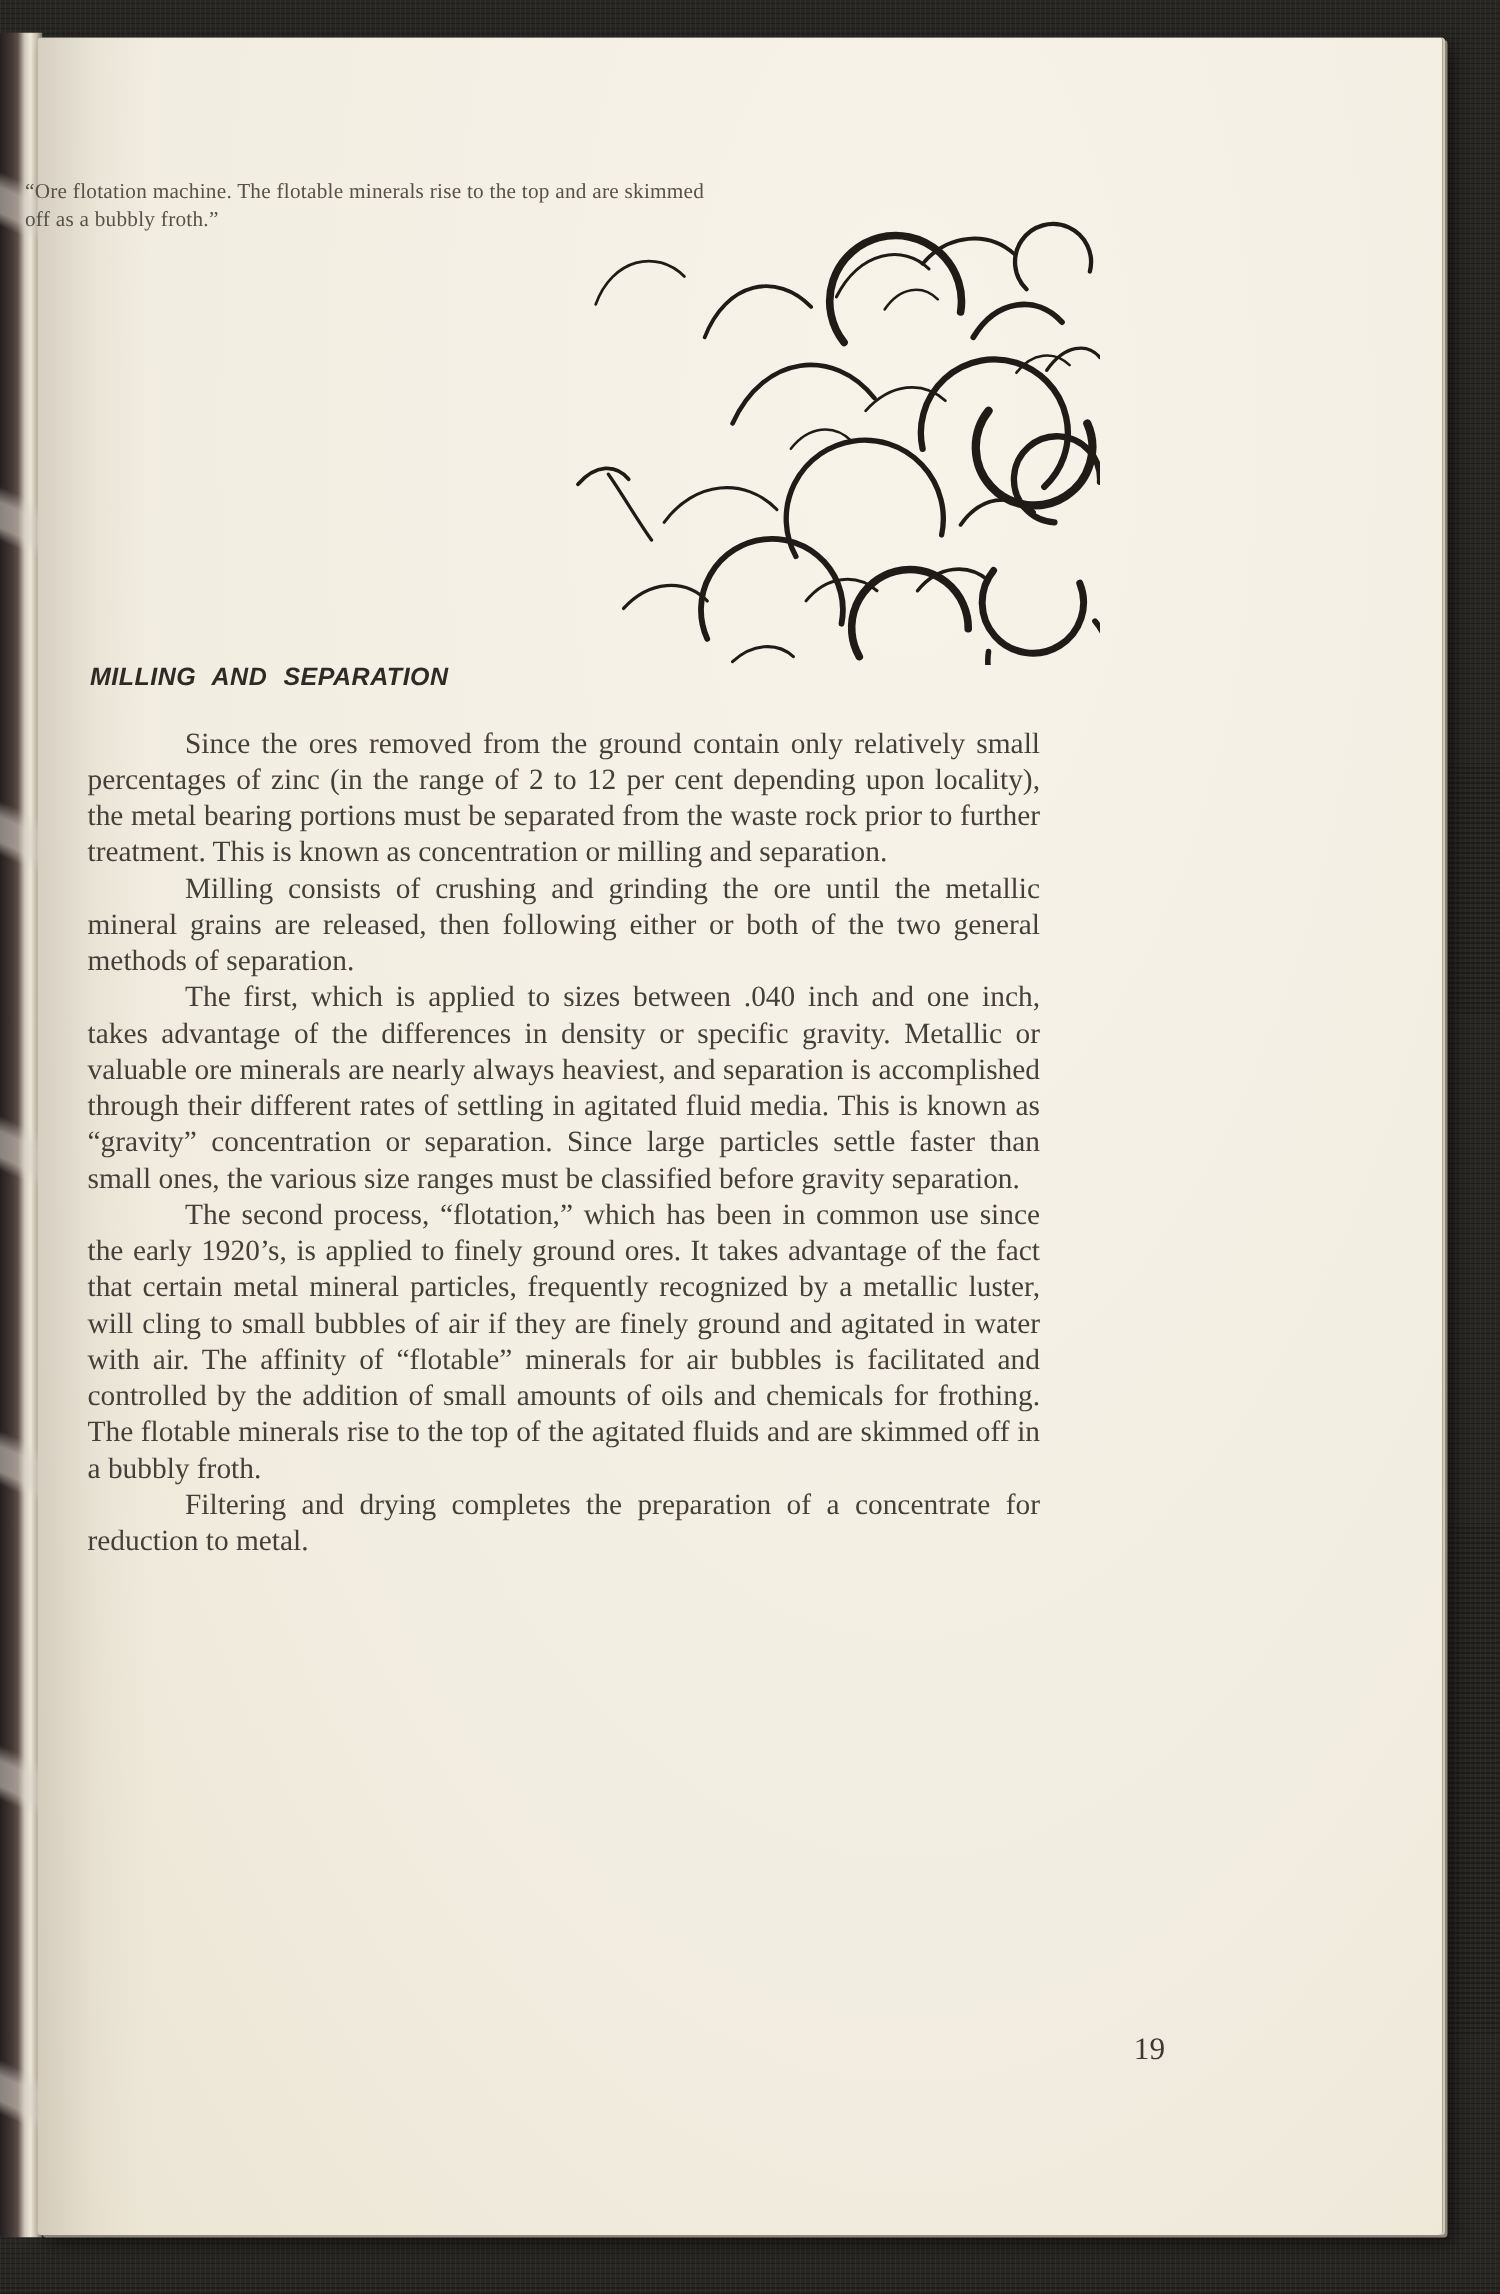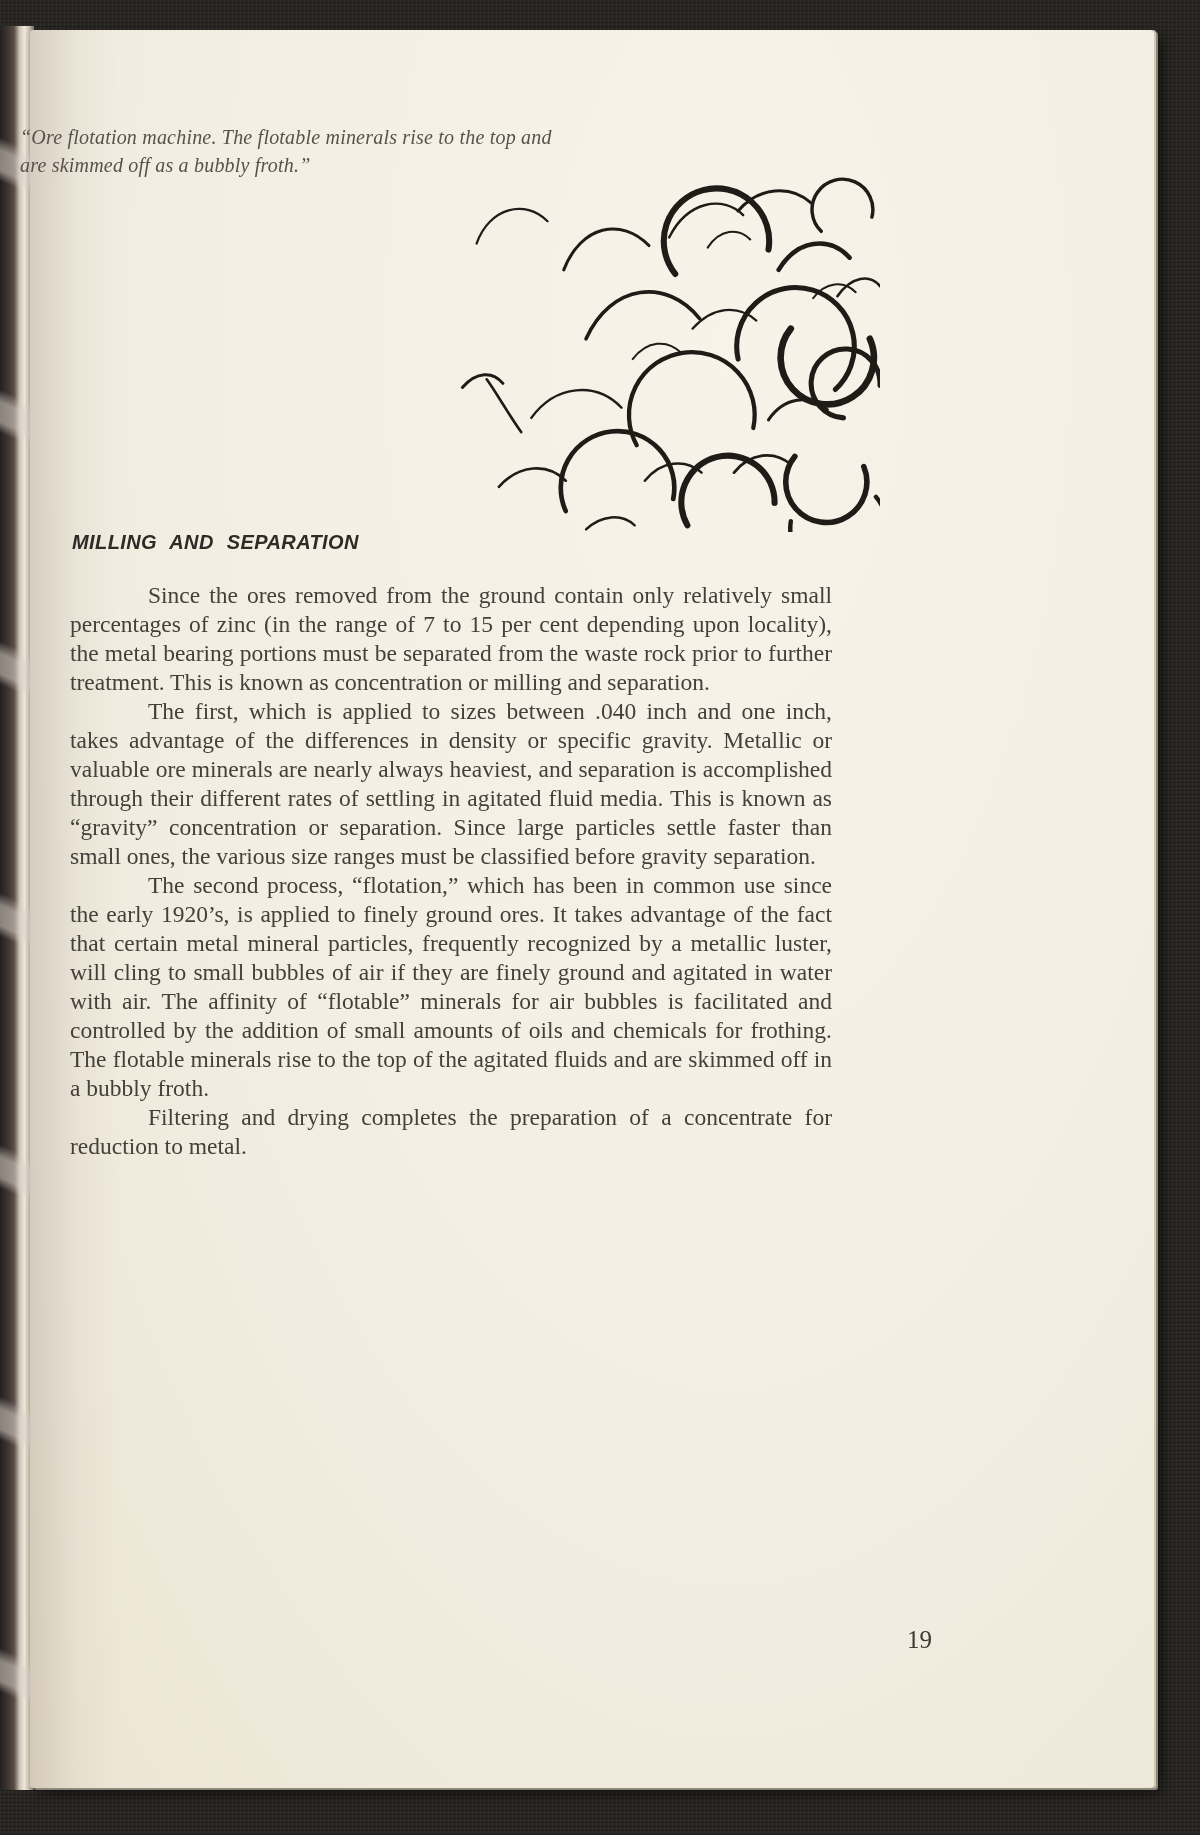--- a/index.html
+++ b/index.html
@@ -32,22 +32,22 @@
       linear-gradient(90deg, rgba(110,92,80,0.20) 0, rgba(110,92,80,0.05) 46px, rgba(110,92,80,0) 90px),
       radial-gradient(ellipse at 62% 18%, #f7f3e9 0%, #f2eee2 55%, #ece5d4 100%);
     border-radius:3px;
     box-shadow:
       2px 0 0 0 #cfc8b6,
       4px 2px 0 0 #8d877a,
       8px 6px 14px rgba(0,0,0,0.55);
   }
 
   .caption{
-    position:absolute;left:-10px;top:94px;width:556px;
-    font-style:italic;font-size:20px;line-height:1.38;color:#57514a;
+    position:absolute;left:-10px;top:111px;width:556px;
+    font-size:17px;line-height:1.38;color:#57514a;
     letter-spacing:0.2px;
   }
 
   .illustration{
     position:absolute;left:404px;top:146px;width:446px;height:356px;
   }
 
   .heading{
     position:absolute;left:42px;top:398px;
     font-family:"Liberation Sans", sans-serif;font-weight:bold;
@@ -110,21 +110,22 @@
     <path d="M 250 344 A 46 46 0 1 1 336 322" stroke-width="6"></path>
     <path d="M 296 292 C 312 272, 336 270, 352 284" stroke-width="2.8"></path>
     <path d="M 352 340 A 48 48 0 1 0 436 316" stroke-width="4.4"></path>
     <path d="M 150 348 C 165 334, 185 332, 198 344" stroke-width="2.4"></path>
   </svg>
 
 
   <div class="subheading">MILLING AND SEPARATION</div>
 
   <div class="body-text">
-    <p>Since the ores removed from the ground contain only relatively small percentages of zinc (in the range of 7 to 15 per cent depending upon locality), the metal bearing portions must be separated from the waste rock prior to further treatment. This is known as concentration or milling and separation.</p>
+    <p>Since the ores removed from the ground contain only relatively small percentages of zinc (in the range of 2 to 12 per cent depending upon locality), the metal bearing portions must be separated from the waste rock prior to further treatment. This is known as concentration or milling and separation.</p>
+    <p>Milling consists of crushing and grinding the ore until the metallic mineral grains are released, then following either or both of the two general methods of separation.</p>
     <p>The first, which is applied to sizes between .040 inch and one inch, takes advantage of the differences in density or specific gravity. Metallic or valuable ore minerals are nearly always heaviest, and separation is accomplished through their different rates of settling in agitated fluid media. This is known as “gravity” concentration or separation. Since large particles settle faster than small ones, the various size ranges must be classified before gravity separation.</p>
     <p>The second process, “flotation,” which has been in common use since the early 1920’s, is applied to finely ground ores. It takes advantage of the fact that certain metal mineral particles, frequently recognized by a metallic luster, will cling to small bubbles of air if they are finely ground and agitated in water with air. The affinity of “flotable” minerals for air bubbles is facilitated and controlled by the addition of small amounts of oils and chemicals for frothing. The flotable minerals rise to the top of the agitated fluids and are skimmed off in a bubbly froth.</p>
     <p>Filtering and drying completes the preparation of a concentrate for reduction to metal.</p>
   </div>
 
   <div class="page-number">19</div>
 
 </div>
 
 </body></html>

